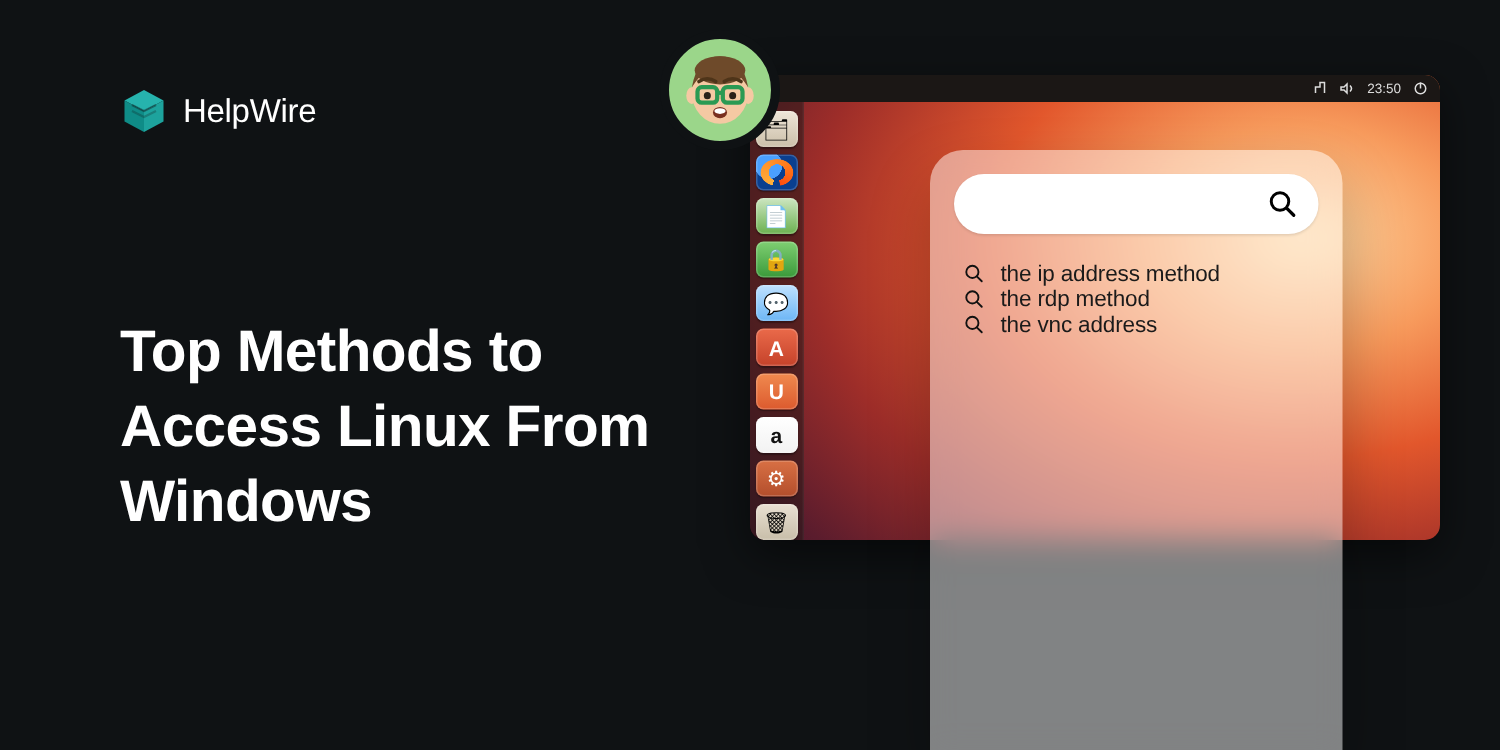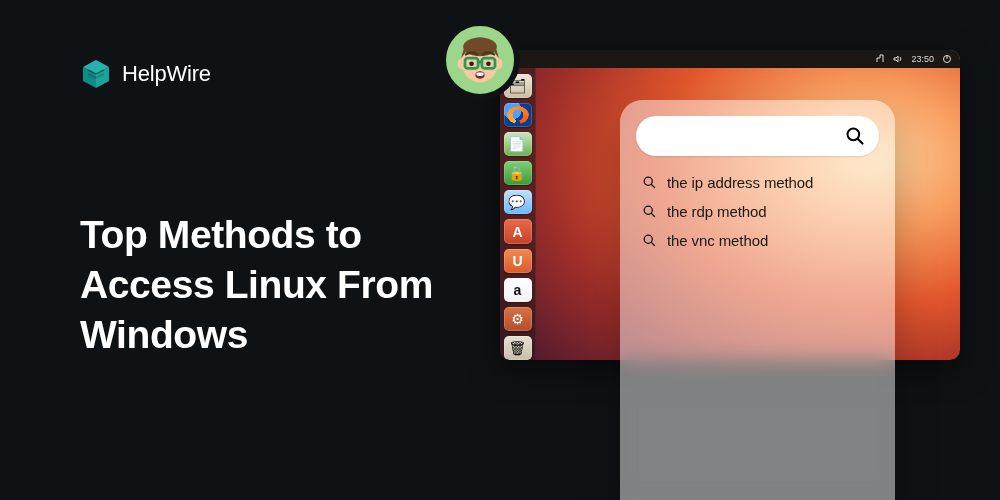--- a/index.html
+++ b/index.html
@@ -127,21 +127,21 @@
       background: #fff;
       height: 40px;
       border-radius: 20px;
       display: flex; align-items: center; justify-content: flex-end;
       padding: 0 14px;
       box-shadow: 0 1px 2px rgba(0,0,0,.12);
     }
     .searchbar .mag { width: 20px; height: 20px; }
     .suggestions {
       margin-top: 18px;
-      display: flex; flex-direction: column; gap: 12px;
+      display: flex; flex-direction: column; gap: 0;
       padding-left: 6px;
     }
     .sug {
       display: flex; align-items: center; gap: 10px;
       color: #1a1a1a; font-size: 15px; letter-spacing: -0.1px;
     }
     .sug .mag { width: 15px; height: 15px; flex-shrink:0; }
   </style>
 </head>
 <body>
@@ -262,16 +262,16 @@
           <circle cx="10" cy="10" r="6.5" stroke="#111" stroke-width="2" fill="none"></circle>
           <line x1="15" y1="15" x2="20" y2="20" stroke="#111" stroke-width="2" stroke-linecap="round"></line>
         </svg>
       <span>the rdp method</span>
     </div>
     <div class="sug">
       <svg class="mag" viewBox="0 0 24 24">
           <circle cx="10" cy="10" r="6.5" stroke="#111" stroke-width="2" fill="none"></circle>
           <line x1="15" y1="15" x2="20" y2="20" stroke="#111" stroke-width="2" stroke-linecap="round"></line>
         </svg>
-      <span>the vnc method</span>
+      <span>the vnc address</span>
     </div>
   </div>
 </div>
 
 </body></html>

